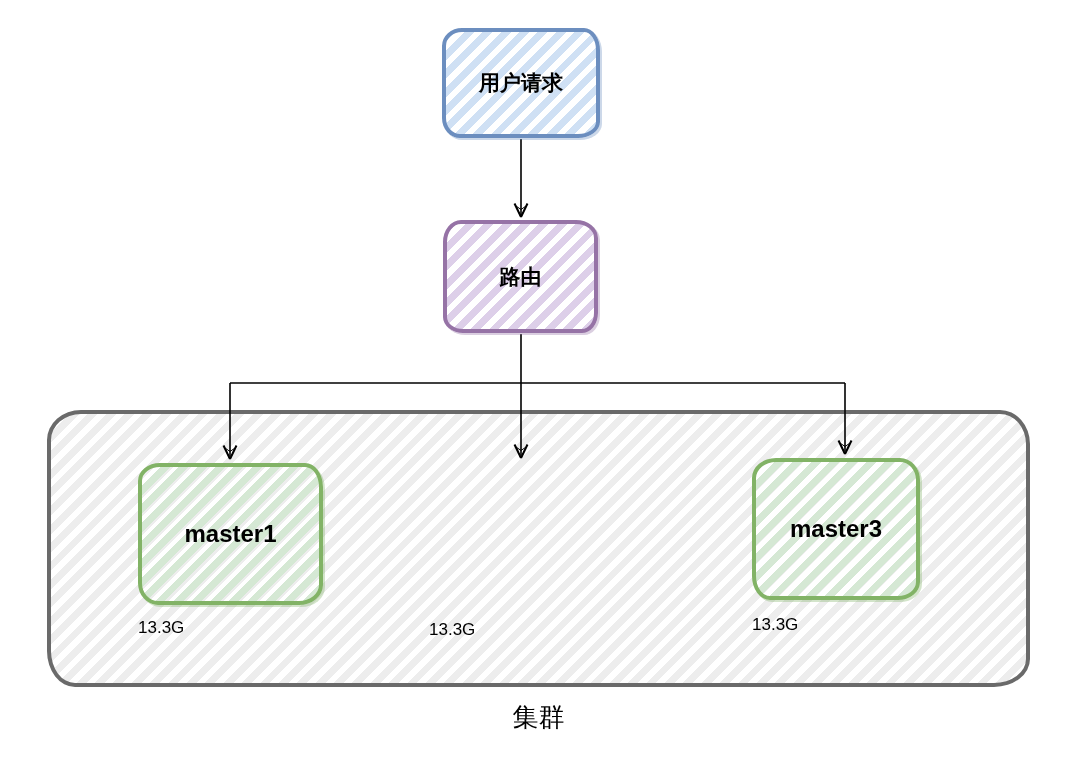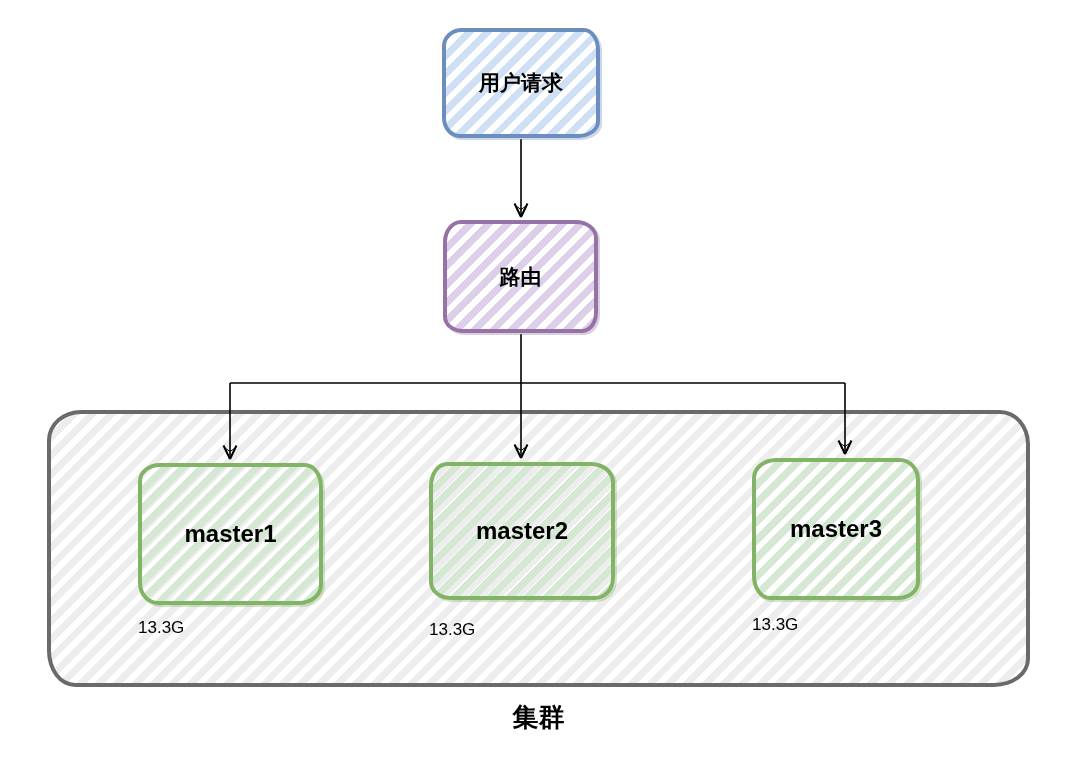--- a/index.html
+++ b/index.html
@@ -121,21 +121,21 @@
   .capacity-2 { left: 429px; top: 620px; width: 186px; }
   .capacity-3 { left: 752px; top: 615px; width: 186px; }
 
   .cluster-title {
     position: absolute;
     left: 47px;
     top: 700px;
     width: 983px;
     text-align: center;
     font-size: 26px;
-    font-weight: bold;
+    font-weight: normal;
     color: #000000;
     z-index: 3;
   }
 </style>
 </head>
 <body>
 
 <div class="canvas">
 
   <div class="cluster-box"></div>
@@ -176,23 +176,20 @@
     <span class="label">用户请求</span>
   </div>
 
   <div class="node node-purple">
     <span class="label">路由</span>
   </div>
 
   <div class="node node-green node-master1">
     <span class="label">master1</span>
   </div>
-  <div class="node node-green node-master2">
-    <span class="label">master2</span>
-  </div>
   <div class="node node-green node-master3">
     <span class="label">master3</span>
   </div>
 
   <div class="capacity capacity-1">13.3G</div>
   <div class="capacity capacity-2">13.3G</div>
   <div class="capacity capacity-3">13.3G</div>
 
   <div class="cluster-title">集群</div>
 

